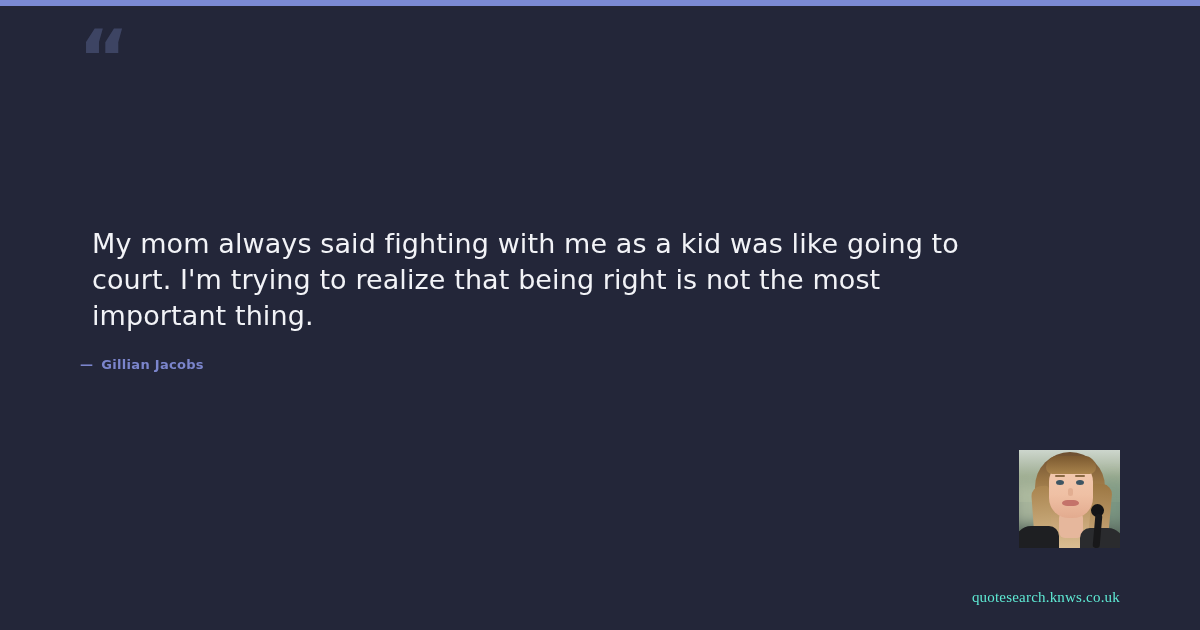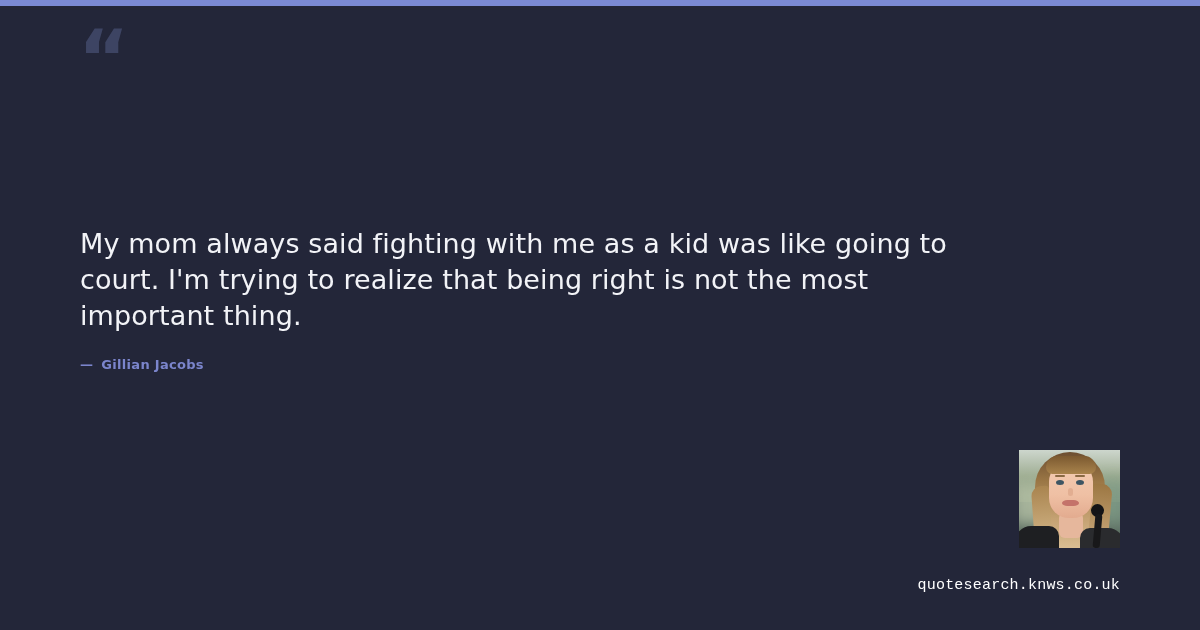--- a/index.html
+++ b/index.html
@@ -30,21 +30,21 @@
     font-size:78px;
     font-weight:bold;
     line-height:1;
     color:#3d4463;
     letter-spacing:-2px;
     user-select:none;
   }
 
   .quote-text {
     position:absolute;
-    left:80px; top:226px;
+    left:92px; top:226px;
     width:900px;
     font-family:"DejaVu Sans", sans-serif;
     font-size:27px;
     font-weight:400;
     line-height:36px;
     color:#f2f3f7;
     letter-spacing:0.1px;
   }
 
   .author {
@@ -55,24 +55,24 @@
     font-weight:bold;
     color:#7b85cc;
     letter-spacing:0.3px;
     white-space:nowrap;
   }
 
   .author .dash { margin-right:8px; }
 
   .footer-url {
     position:absolute;
-    right:80px; bottom:36px;
-    font-family:Liberation Mono, monospace;
+    right:80px; bottom:24px;
+    font-family:Liberation Serif, serif;
     font-size:15px;
-    color:#ffffff;
+    color:#5eead4;
     letter-spacing:0.2px;
   }
 
   
   .portrait {
     position:absolute;
     left:1019px; top:450px;
     width:101px; height:98px;
     overflow:hidden;
     background:#8fa58c;

